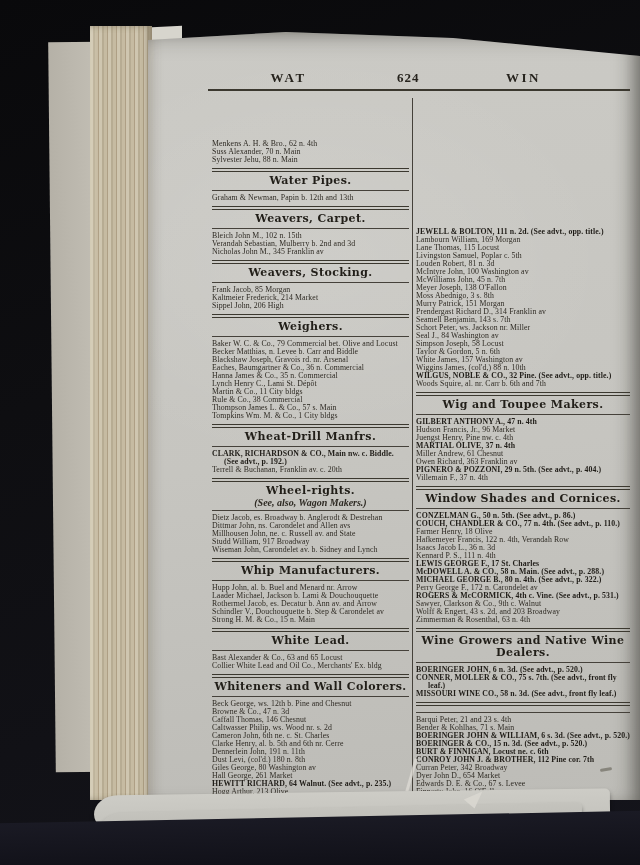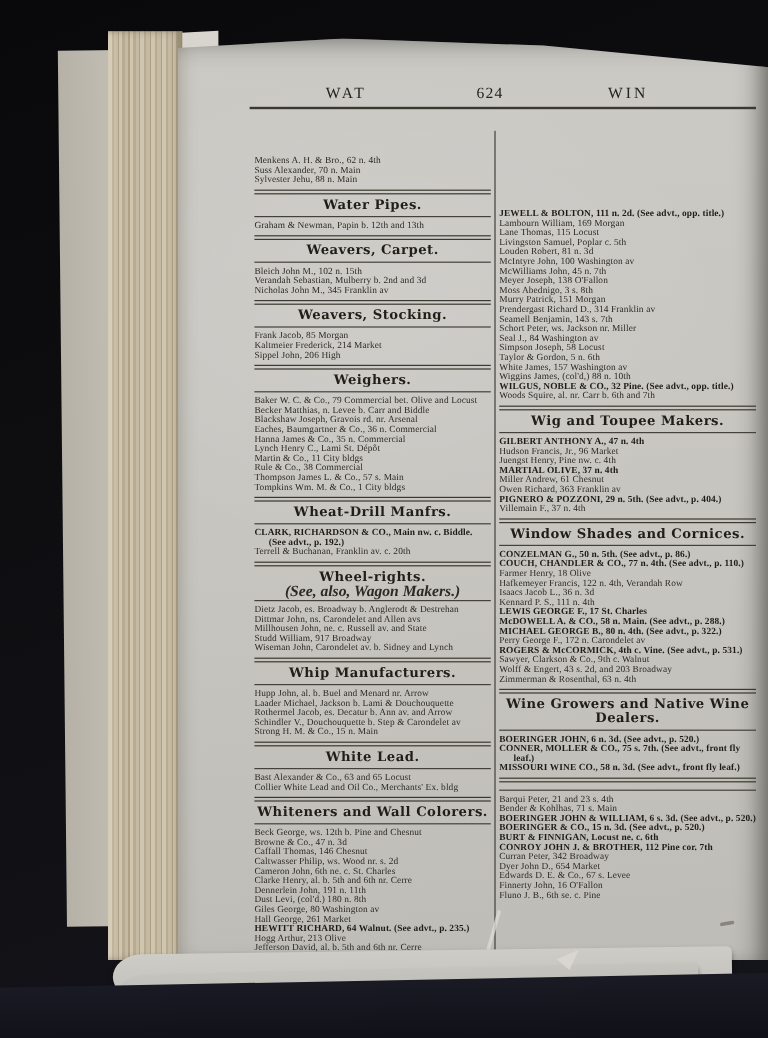--- a/index.html
+++ b/index.html
@@ -66,46 +66,46 @@
     border-left:9px solid transparent;border-right:5px solid transparent;
     border-bottom:18px solid #d9d7d0;transform:rotate(40deg);
   }
   .smudge-mark{
     position:absolute;left:600px;top:768px;width:12px;height:3px;
     background:#87857c;transform:rotate(-10deg);border-radius:2px;
   }
   
   .page-header{
     display:flex;padding:42px 10px 0 64px;
-    font-weight:normal;font-size:13px;letter-spacing:2.5px;color:#26231d;
+    font-weight:bold;font-size:13px;letter-spacing:2.5px;color:#26231d;
   }
   .ph-left{flex:0 0 197px;text-align:center;padding-right:44px;box-sizing:border-box;}
   .ph-center{flex:0 0 30px;text-align:left;letter-spacing:1px;margin-left:-12px;}
   .ph-right{flex:1;text-align:center;margin-right:10px;}
   .header-rule{height:2px;background:#3b382f;margin:3px 10px 0 60px;}
-  .columns{display:flex;align-items:center;padding:18px 0 0 64px;height:706px;overflow:hidden;}
+  .columns{display:flex;align-items:flex-end;padding:7px 0 0 64px;height:706px;overflow:hidden;}
   .col{box-sizing:border-box;}
   .col-left{width:197px;}
   .col-divider{width:1px;align-self:stretch;background:#45413a;margin:0 3px;}
   .col-right{flex:1;margin-right:10px;}
   .entry{
     margin:0;padding-left:12px;text-indent:-12px;
     font-size:7.8px;line-height:8px;letter-spacing:.1px;color:#2d2922;
   }
   .entry.bold{font-weight:bold;color:#1f1c17;}
   .lead-entries{margin-bottom:3px;}
   .dir-section{margin-top:4px;border-top:4px double #3b382f;padding-top:3px;}
   .sec-title{
     margin:0;text-align:center;font-size:11px;line-height:12px;
     font-weight:bold;letter-spacing:.4px;color:#211e18;
     font-family:"DejaVu Serif","Liberation Serif",serif;
   }
   .sec-subtitle{
     margin:1px 0 0;text-align:center;font-style:italic;font-weight:bold;
-    font-size:13px;line-height:9px;color:#2d2922;
+    font-size:10px;line-height:9px;color:#2d2922;
   }
   .sec-rule{height:1px;background:#45413a;margin:3px 0 3px;}
   .entries{}
 </style>
 </head>
 <body>
 
 <div>
   <div class="under-page"></div>
   <div class="stack-corner"></div>

